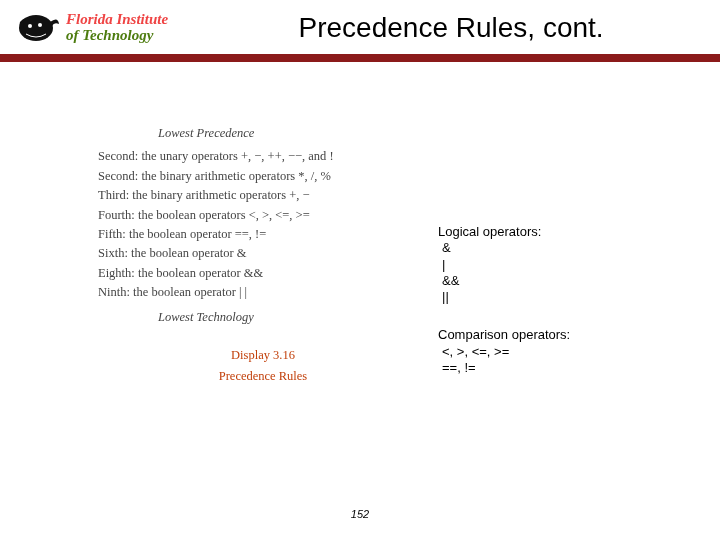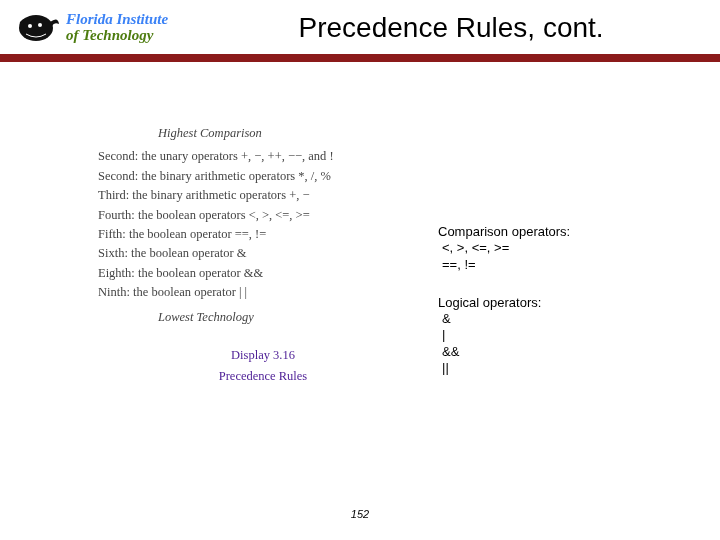--- a/index.html
+++ b/index.html
@@ -29,21 +29,21 @@
   .panther svg { width: 100%; height: 100%; }
   .inst-name {
     display: flex;
     flex-direction: column;
     font-style: italic;
     font-family: Georgia, 'Times New Roman', serif;
     line-height: 1.05;
     margin-top: 2px;
     margin-left: 2px;
   }
-  .inst-top { color: #3b82f6; font-size: 15px; font-weight: bold; }
+  .inst-top { color: #ef4444; font-size: 15px; font-weight: bold; }
   .inst-bot { color: #4d7c0f; font-size: 15px; font-weight: bold; }
   .title {
     flex: 1;
     text-align: center;
     font-size: 28px;
     color: #000;
     padding-right: 10px;
     padding-left: 40px;
   }
   .red-bar {
@@ -73,21 +73,21 @@
   }
   .prec-foot {
     font-style: italic;
     margin-top: 6px;
     padding-left: 60px;
   }
   .prec-caption {
     text-align: center;
     margin-top: 18px;
     font-family: Georgia, 'Times New Roman', serif;
-    color: #4c1d95;
+    color: #c2410c;
     font-size: 12.5px;
   }
   .prec-caption .disp { margin-bottom: 2px; }
   .side-notes {
     position: absolute;
     left: 438px;
     top: 162px;
     font-size: 13px;
     color: #000;
     line-height: 1.25;
@@ -126,45 +126,45 @@
     </div>
   </div>
   <div class="title">Precedence Rules, cont.</div>
 </div>
 
 <div class="red-bar"></div>
 
 <div class="content">
 
   <div class="precedence-list">
-    <div class="prec-heading">Highest Comparison</div>
+    <div class="prec-heading">Lowest Precedence</div>
     <div>Second: the unary operators +, −, ++, −−, and !</div>
     <div>Second: the binary arithmetic operators *, /, %</div>
     <div>Third: the binary arithmetic operators +, −</div>
     <div>Fourth: the boolean operators &lt;, &gt;, &lt;=, &gt;=</div>
     <div>Fifth: the boolean operator ==, !=</div>
     <div>Sixth: the boolean operator &amp;</div>
     <div>Eighth: the boolean operator &amp;&amp;</div>
     <div>Ninth: the boolean operator | |</div>
     <div class="prec-foot">Lowest Technology</div>
     <div class="prec-caption">
       <div class="disp">Display 3.16</div>
       <div>Precedence Rules</div>
     </div>
   </div>
 
   <div class="side-notes">
     <div class="note-block">
-      <div>Comparison operators:</div>
-      <div class="note-line">&lt;, &gt;, &lt;=, &gt;=</div>
-      <div class="note-line">==, !=</div>
-    </div>
-    <div class="note-block">
       <div>Logical operators:</div>
       <div class="note-line">&amp;</div>
       <div class="note-line">|</div>
       <div class="note-line">&amp;&amp;</div>
       <div class="note-line">||</div>
+    </div>
+    <div class="note-block">
+      <div>Comparison operators:</div>
+      <div class="note-line">&lt;, &gt;, &lt;=, &gt;=</div>
+      <div class="note-line">==, !=</div>
     </div>
   </div>
 
   <div class="page-num">152</div>
 </div>
 
 </body></html>

